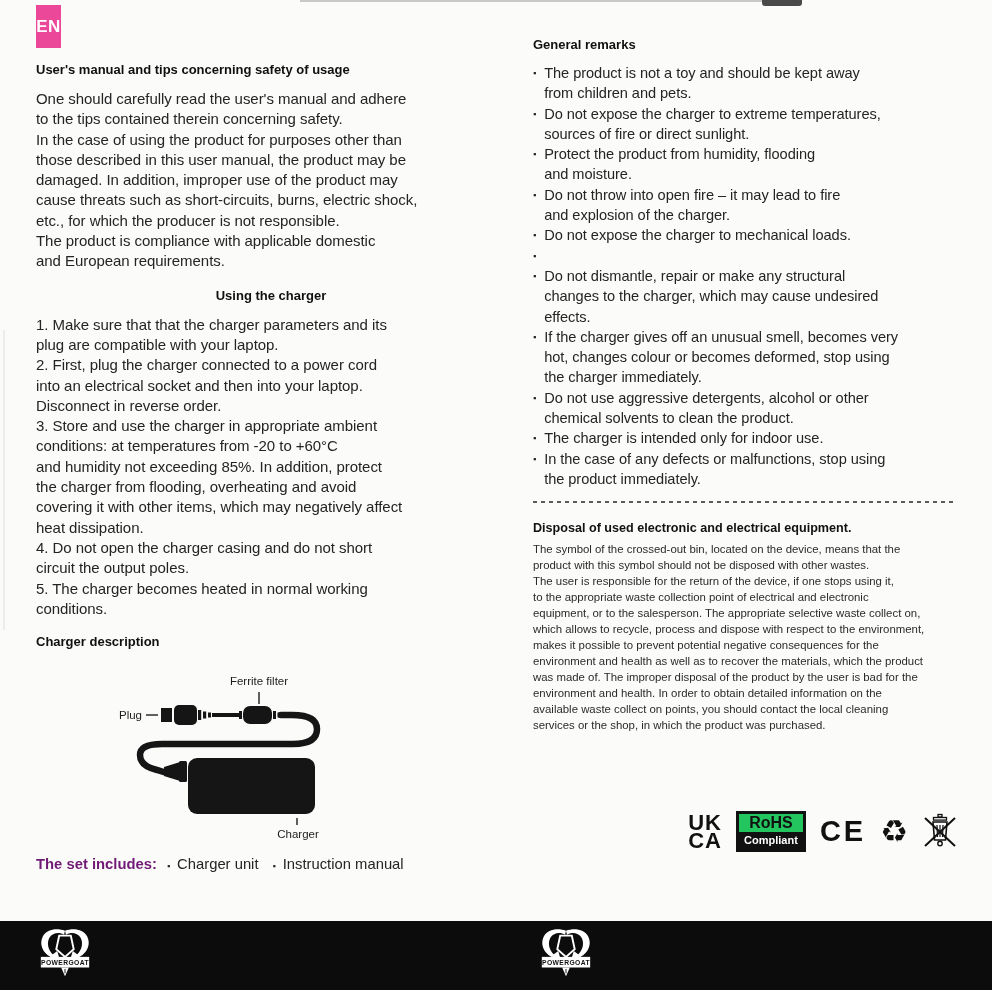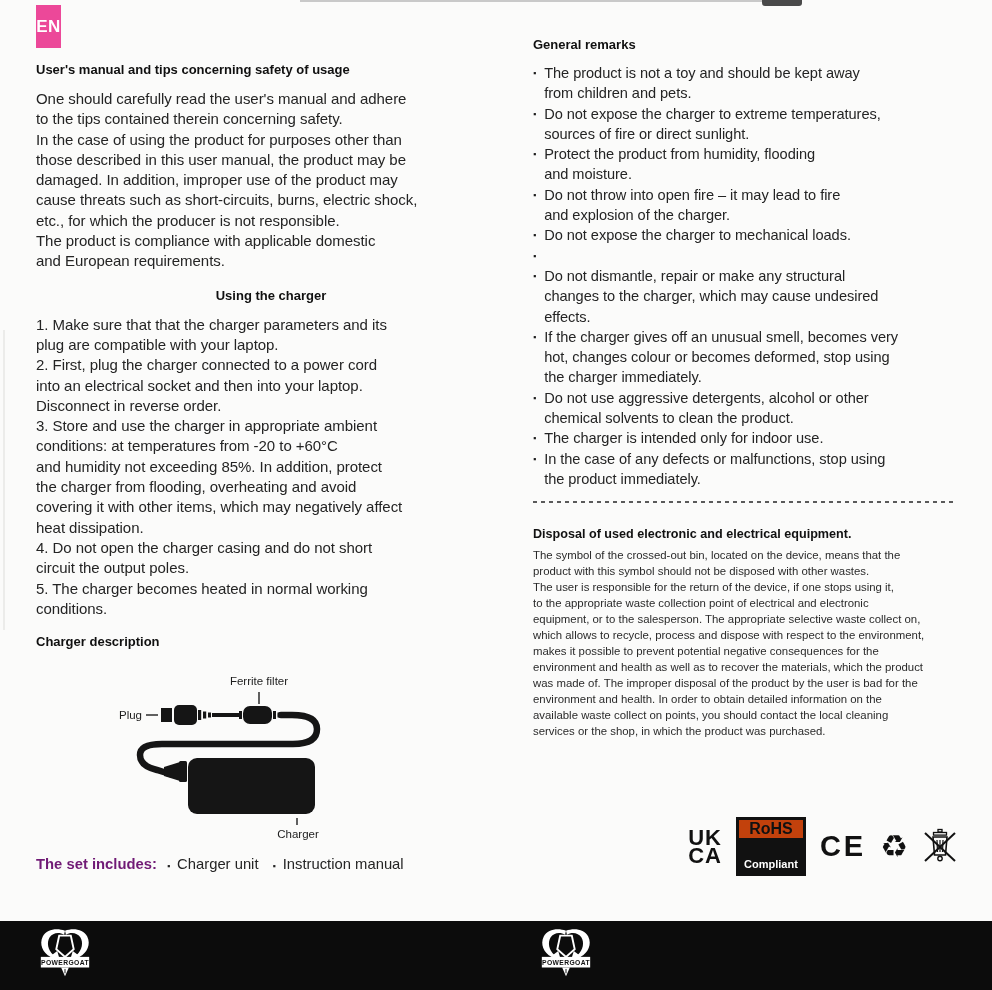--- a/index.html
+++ b/index.html
@@ -40,37 +40,37 @@
     display:flex; gap:8px; font-size:14.6px; line-height:20.3px; color:#242424;
     letter-spacing:-0.05px;
   }
   .blt { font-size:9px; line-height:20.3px; flex:0 0 auto; color:#1a1a1a; }
   .blt-text { white-space:pre-line; }
 
   .dashed-sep {
     margin-top:12px; height:2px; width:424px;
     background:repeating-linear-gradient(90deg,#5a5a5a 0 4px, transparent 4px 8px);
   }
-  .disposal-h { font-size:12.6px; font-weight:700; margin:24px 0 0; color:#111; }
+  .disposal-h { font-size:12.6px; font-weight:700; margin:18px 0 0; color:#111; }
   .disposal-b {
     font-size:11.4px; line-height:16px; margin:6px 0 0; color:#2a2a2a;
     white-space:pre-line;
   }
 
   .certs {
     display:flex; align-items:center; justify-content:flex-end;
     gap:14px; margin-top:78px; padding-right:30px;
   }
   .ukca {
     font-weight:700; font-size:22px; line-height:0.82; color:#111;
     letter-spacing:1px; text-align:center;
   }
-  .rohs { border:3px solid #111; width:64px; text-align:center; background:#c2410c; }
+  .rohs { border:3px solid #111; width:64px; text-align:center; background:#22c55e; }
   .rohs-t { font-size:16px; font-weight:700; line-height:18px; color:#111; }
-  .rohs-b { background:#111; color:#fff; font-size:11px; font-weight:700; line-height:14px; padding:19px 0 2px; }
+  .rohs-b { background:#111; color:#fff; font-size:11px; font-weight:700; line-height:14px; padding:1px 0 2px; }
   .ce { font-size:29px; font-weight:600; letter-spacing:3px; color:#111; }
   .recycle { font-size:31px; line-height:1; color:#111; }
 
   .diagram { display:block; margin-top:0; }
   .diagram text { font-family:"Liberation Sans", sans-serif; }
 
   .set-includes { display:flex; align-items:baseline; gap:10px; margin-top:12px; font-size:14.8px; }
   .si-label { font-weight:700; color:#701a75; }
   .si-items { display:flex; gap:14px; }
   .si-item { display:flex; gap:7px; align-items:baseline; color:#242424; }

